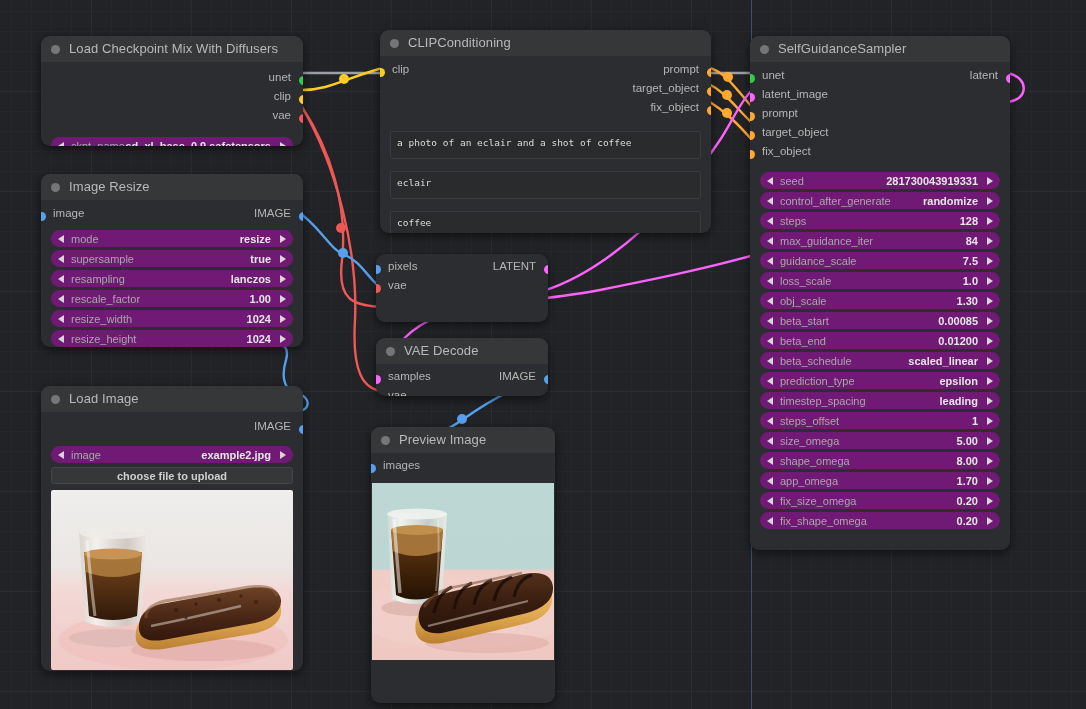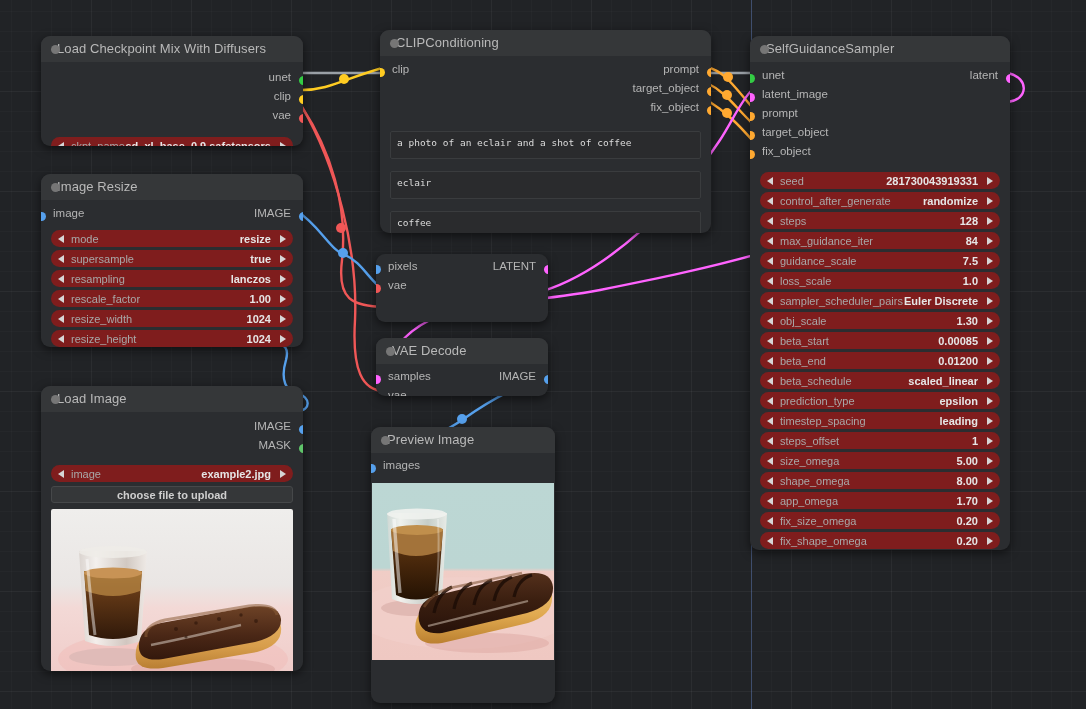--- a/index.html
+++ b/index.html
@@ -27,21 +27,21 @@
     border-radius:9px;
     box-shadow:0 3px 10px rgba(0,0,0,.55);
     box-sizing:border-box;
     overflow:hidden;
   }
   .node-title{
     height:26px;line-height:26px;
     background:#353739;
     color:#b9b9b9;
     font-size:13px;
-    padding-left:16px;
+    padding-left:28px;
     position:relative;
     white-space:nowrap;
     letter-spacing:.1px;
   }
   .node-dot{
     position:absolute;left:10px;top:9px;width:9px;height:9px;border-radius:50%;
     background:#767676;
   }
   .node-body{position:relative;padding:0;}
 
@@ -58,21 +58,21 @@
     white-space:nowrap;
   }
   .sock-label.in{left:12px;}
   .sock-label.out{right:12px;}
 
   
   .widget{
     position:relative;
     height:17px;
     margin:3px 10px 0 10px;
-    background:#7f1d1d;
+    background:#701a75;
     border-radius:9px;
     font-size:11px;
     color:#b5b5b5;
     display:flex;align-items:center;
     box-sizing:border-box;
     justify-content:flex-end;
   }
   .widget .wname{margin-left:20px;color:#a8a8a8;font-size:11px;}
   .widget .wval{margin-left:auto;margin-right:22px;color:#e6e6e6;font-size:11px;font-weight:bold;}
   .arrowL,.arrowR{
@@ -254,24 +254,20 @@
   <div class="node" id="n-loadimg" style="left:41px;top:386px;width:262px;height:285px;">
     <div class="node-title">
       <span class="node-dot"></span>
       <span>Load Image</span>
     </div>
     <div class="node-body">
       <div style="height:7px"></div>
       <div class="socket-row">
         <span class="sock out" style="background:#56a0ec;"></span>
         <span class="sock-label out">IMAGE</span>
-      </div>
-      <div class="socket-row">
-        <span class="sock out" style="background:#5fc46a;"></span>
-        <span class="sock-label out">MASK</span>
       </div>
       <div style="height:5px"></div>
       <div class="widget">
         <span class="arrowL"></span>
         <span class="wname">image</span>
         <span class="wval">example2.jpg</span>
         <span class="arrowR"></span>
       </div>
       <div class="upload-btn">choose file to upload</div>
       <div class="img-holder" style="height:180px;">
@@ -535,26 +531,20 @@
         <span class="arrowR"></span>
       </div>
       <div class="widget">
         <span class="arrowL"></span>
         <span class="wname">loss_scale</span>
         <span class="wval">1.0</span>
         <span class="arrowR"></span>
       </div>
       <div class="widget">
         <span class="arrowL"></span>
-        <span class="wname">sampler_scheduler_pairs</span>
-        <span class="wval">Euler Discrete</span>
-        <span class="arrowR"></span>
-      </div>
-      <div class="widget">
-        <span class="arrowL"></span>
         <span class="wname">obj_scale</span>
         <span class="wval">1.30</span>
         <span class="arrowR"></span>
       </div>
       <div class="widget">
         <span class="arrowL"></span>
         <span class="wname">beta_start</span>
         <span class="wval">0.00085</span>
         <span class="arrowR"></span>
       </div>

